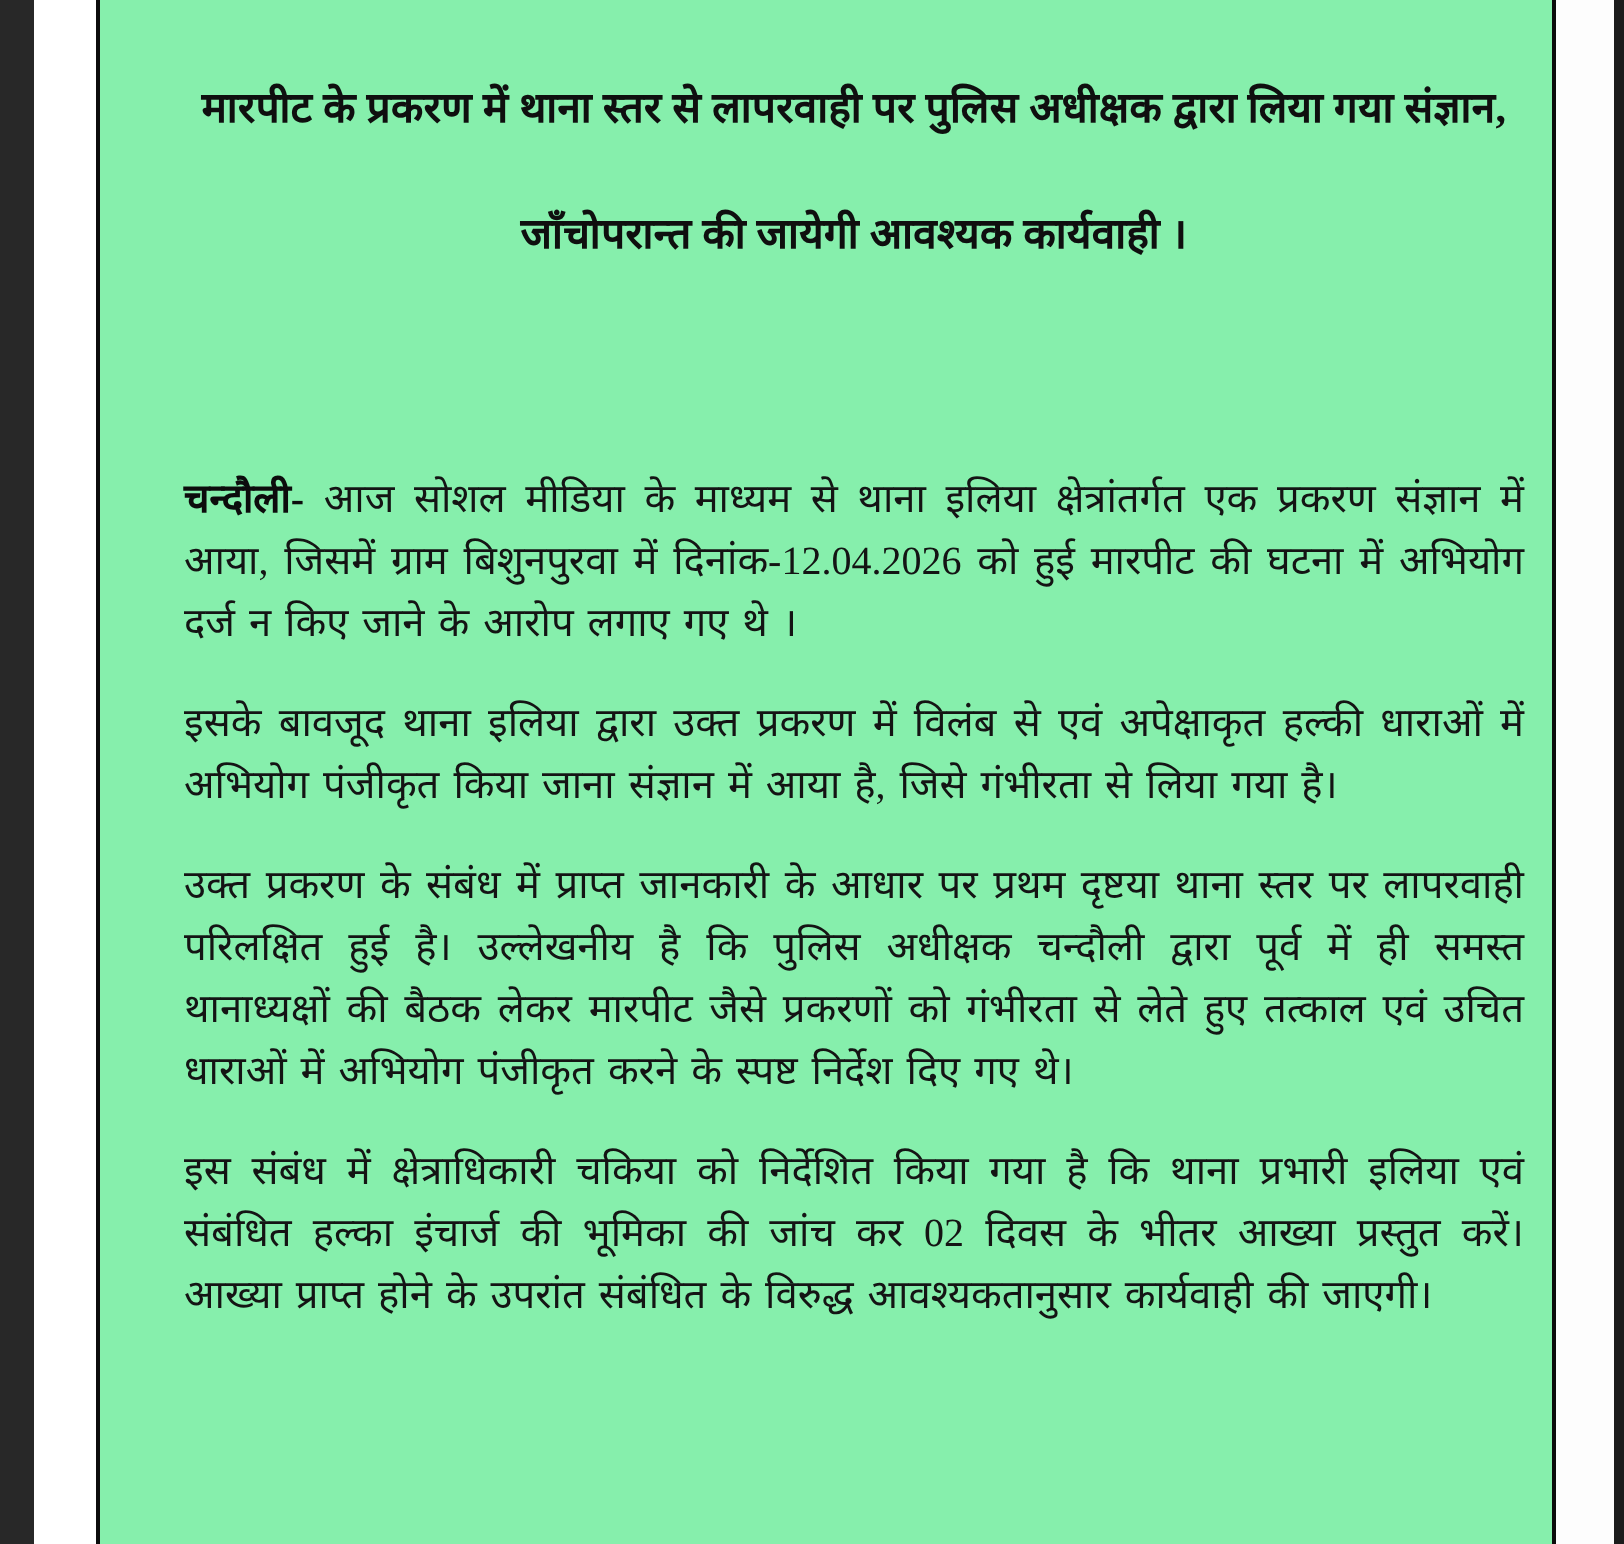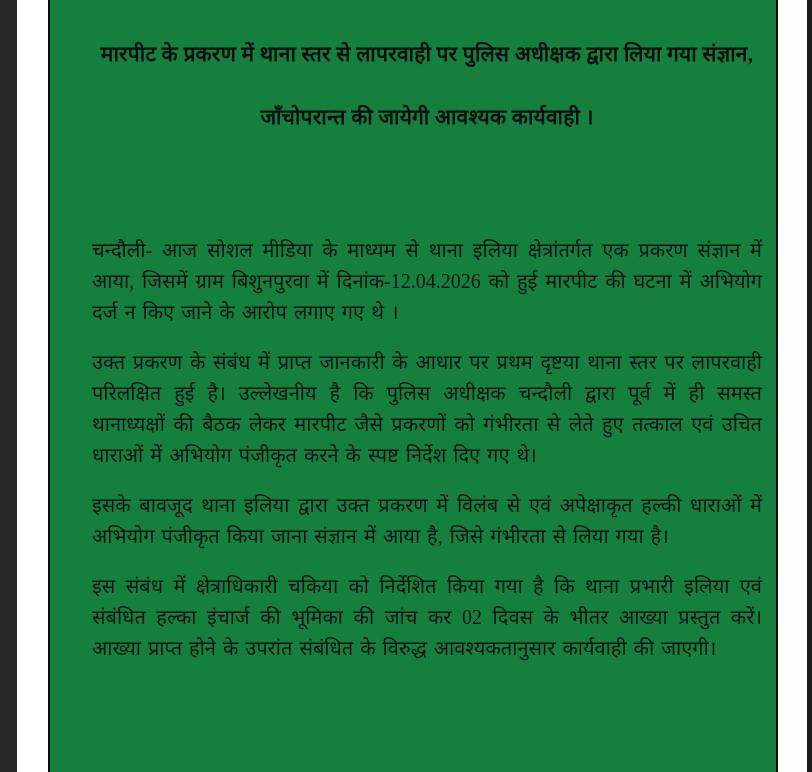--- a/index.html
+++ b/index.html
@@ -42,21 +42,21 @@
   }
   .page {
     position: absolute;
     left: 48px;
     top: 0;
     width: 730px;
     height: 772px;
     box-sizing: border-box;
     border-left: 2px solid #0c0c0c;
     border-right: 2px solid #0c0c0c;
-    background: #15803d;
+    background: #86efac;
     overflow: hidden;
   }
   .page-content {
     box-sizing: border-box;
     width: 100%;
     height: 100%;
     padding: 40px 14px 0 42px;
     color: #111111;
   }
   .doc-title {
@@ -78,21 +78,21 @@
   }
   .para {
     margin: 0 0 19px 0;
     font-size: 20px;
     line-height: 31px;
     text-align: justify;
     color: #141414;
     word-spacing: 2px;
   }
   .para .lead {
-    font-weight: normal;
+    font-weight: bold;
     color: #0c0c0c;
   }
 </style>
 </head>
 <body>
 
 <div class="screen">
 
   <div class="edge-strip-left"></div>
   <div class="gutter-right"></div>
@@ -103,23 +103,23 @@
 
       <div class="doc-title">
         <div class="title-line">मारपीट के प्रकरण में थाना स्तर से लापरवाही पर पुलिस अधीक्षक द्वारा लिया गया संज्ञान,</div>
         <div class="title-line">जाँचोपरान्त की जायेगी आवश्यक कार्यवाही ।</div>
       </div>
 
       <div class="doc-body">
 
         <p class="para"><span class="lead">चन्दौली-</span><span> आज सोशल मीडिया के माध्यम से थाना इलिया क्षेत्रांतर्गत एक प्रकरण संज्ञान में आया, जिसमें ग्राम बिशुनपुरवा में दिनांक-12.04.2026 को हुई मारपीट की घटना में अभियोग दर्ज न किए जाने के आरोप लगाए गए थे ।</span></p>
 
+        <p class="para"><span>इसके बावजूद थाना इलिया द्वारा उक्त प्रकरण में विलंब से एवं अपेक्षाकृत हल्की धाराओं में अभियोग पंजीकृत किया जाना संज्ञान में आया है, जिसे गंभीरता से लिया गया है।</span></p>
+
         <p class="para"><span>उक्त प्रकरण के संबंध में प्राप्त जानकारी के आधार पर प्रथम दृष्टया थाना स्तर पर लापरवाही परिलक्षित हुई है। उल्लेखनीय है कि पुलिस अधीक्षक चन्दौली द्वारा पूर्व में ही समस्त थानाध्यक्षों की बैठक लेकर मारपीट जैसे प्रकरणों को गंभीरता से लेते हुए तत्काल एवं उचित धाराओं में अभियोग पंजीकृत करने के स्पष्ट निर्देश दिए गए थे।</span></p>
-
-        <p class="para"><span>इसके बावजूद थाना इलिया द्वारा उक्त प्रकरण में विलंब से एवं अपेक्षाकृत हल्की धाराओं में अभियोग पंजीकृत किया जाना संज्ञान में आया है, जिसे गंभीरता से लिया गया है।</span></p>
 
         <p class="para"><span>इस संबंध में क्षेत्राधिकारी चकिया को निर्देशित किया गया है कि थाना प्रभारी इलिया एवं संबंधित हल्का इंचार्ज की भूमिका की जांच कर 02 दिवस के भीतर आख्या प्रस्तुत करें। आख्या प्राप्त होने के उपरांत संबंधित के विरुद्ध आवश्यकतानुसार कार्यवाही की जाएगी।</span></p>
 
 
       </div>
 
     </div>
   </div>
 
 </div>

